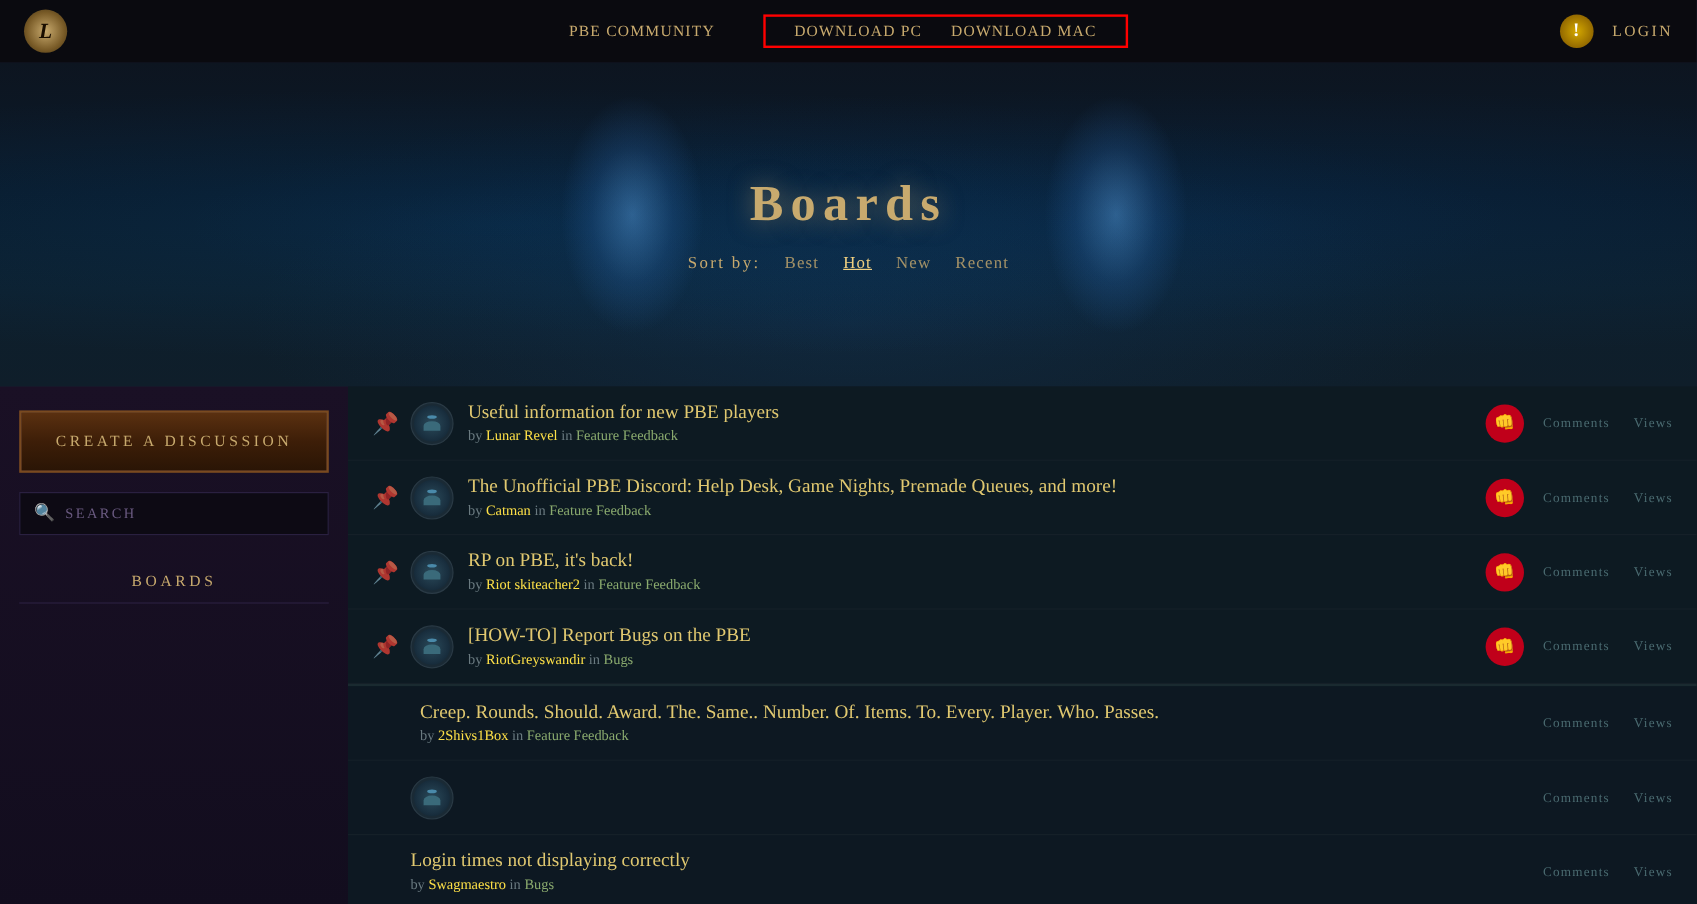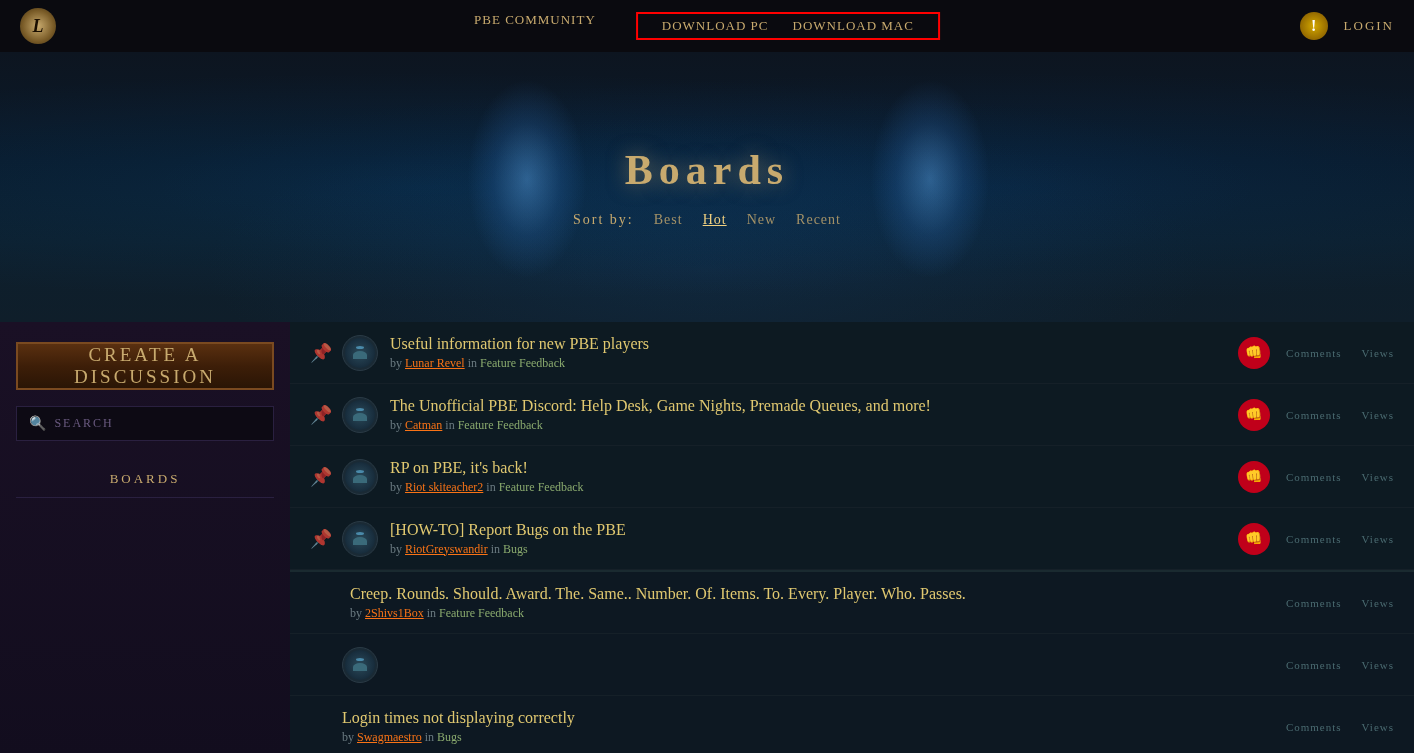--- a/index.html
+++ b/index.html
@@ -24,20 +24,21 @@
       align-items: center;
       justify-content: center;
       font-size: 18px;
       font-weight: bold;
       color: #1a0e00;
       font-style: italic;
       flex-shrink: 0;
     }
     .nav-links {
       display: flex;
+      align-items: center;
       gap: 40px;
       position: absolute;
       left: 50%;
       transform: translateX(-50%);
     }
     .nav-link {
       color: #c8aa6e;
       text-decoration: none;
       font-size: 13px;
       letter-spacing: 1px;
@@ -156,24 +157,24 @@
       background: linear-gradient(to bottom, #1a1025 0%, #120d1e 100%);
       flex-shrink: 0;
       padding: 20px 16px;
     }
     .create-btn {
       display: block;
       width: 100%;
       background: linear-gradient(to bottom, #5a3010 0%, #3d1e08 50%, #2a1505 100%);
       border: 2px solid #7a4a20;
       color: #c8aa6e;
-      font-size: 19px;
+      font-size: 13px;
       letter-spacing: 3px;
       font-family: 'Georgia', serif;
-      padding: 0 12px;
+      padding: 16px 12px;
       text-align: center;
       cursor: pointer;
       text-transform: uppercase;
     }
     .search-bar {
       margin-top: 16px;
       background: #0d0a14;
       border: 1px solid #2a2040;
       display: flex;
       align-items: center;
@@ -279,21 +280,21 @@
       font-family: 'Georgia', serif;
       cursor: pointer;
       text-decoration: none;
     }
     .disc-meta {
       font-size: 12px;
       color: #6a7a80;
       margin-top: 3px;
       font-family: 'Georgia', serif;
     }
-    .disc-meta .author { color: #f97316; text-decoration: underline; }
+    .disc-meta .author { color: #fde047; }
     .disc-meta .category { color: #8aaa6e; }
     .disc-right {
       display: flex;
       align-items: center;
       gap: 16px;
       flex-shrink: 0;
     }
     .upvote-btn {
       width: 32px;
       height: 32px;

